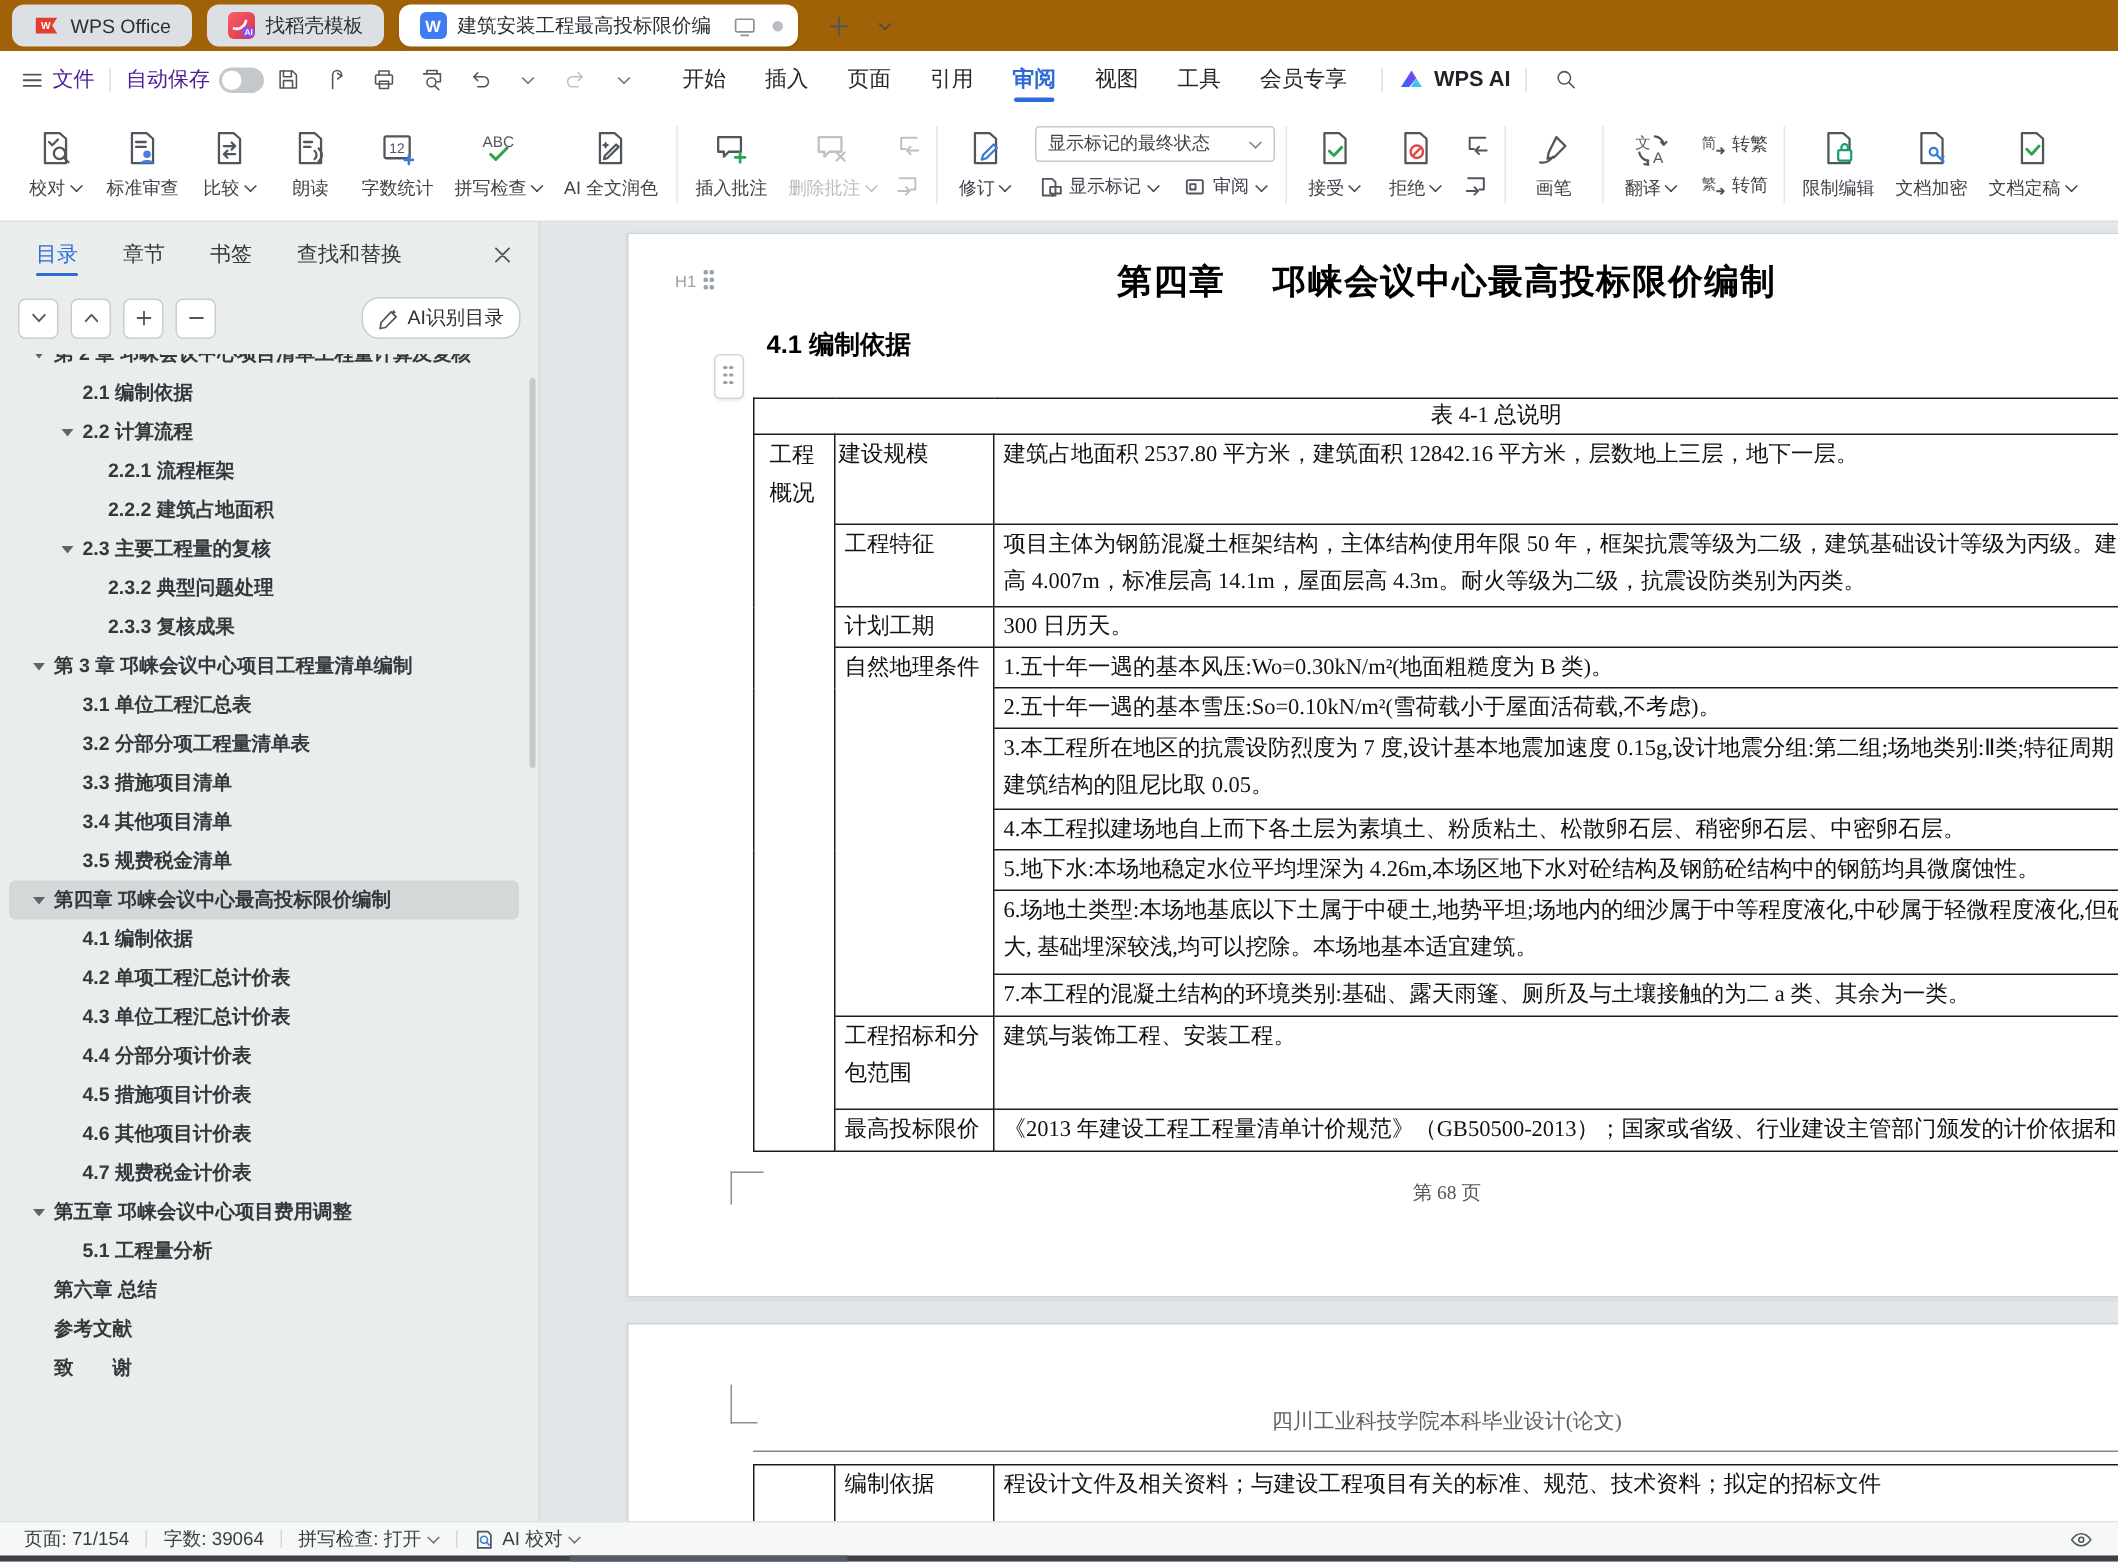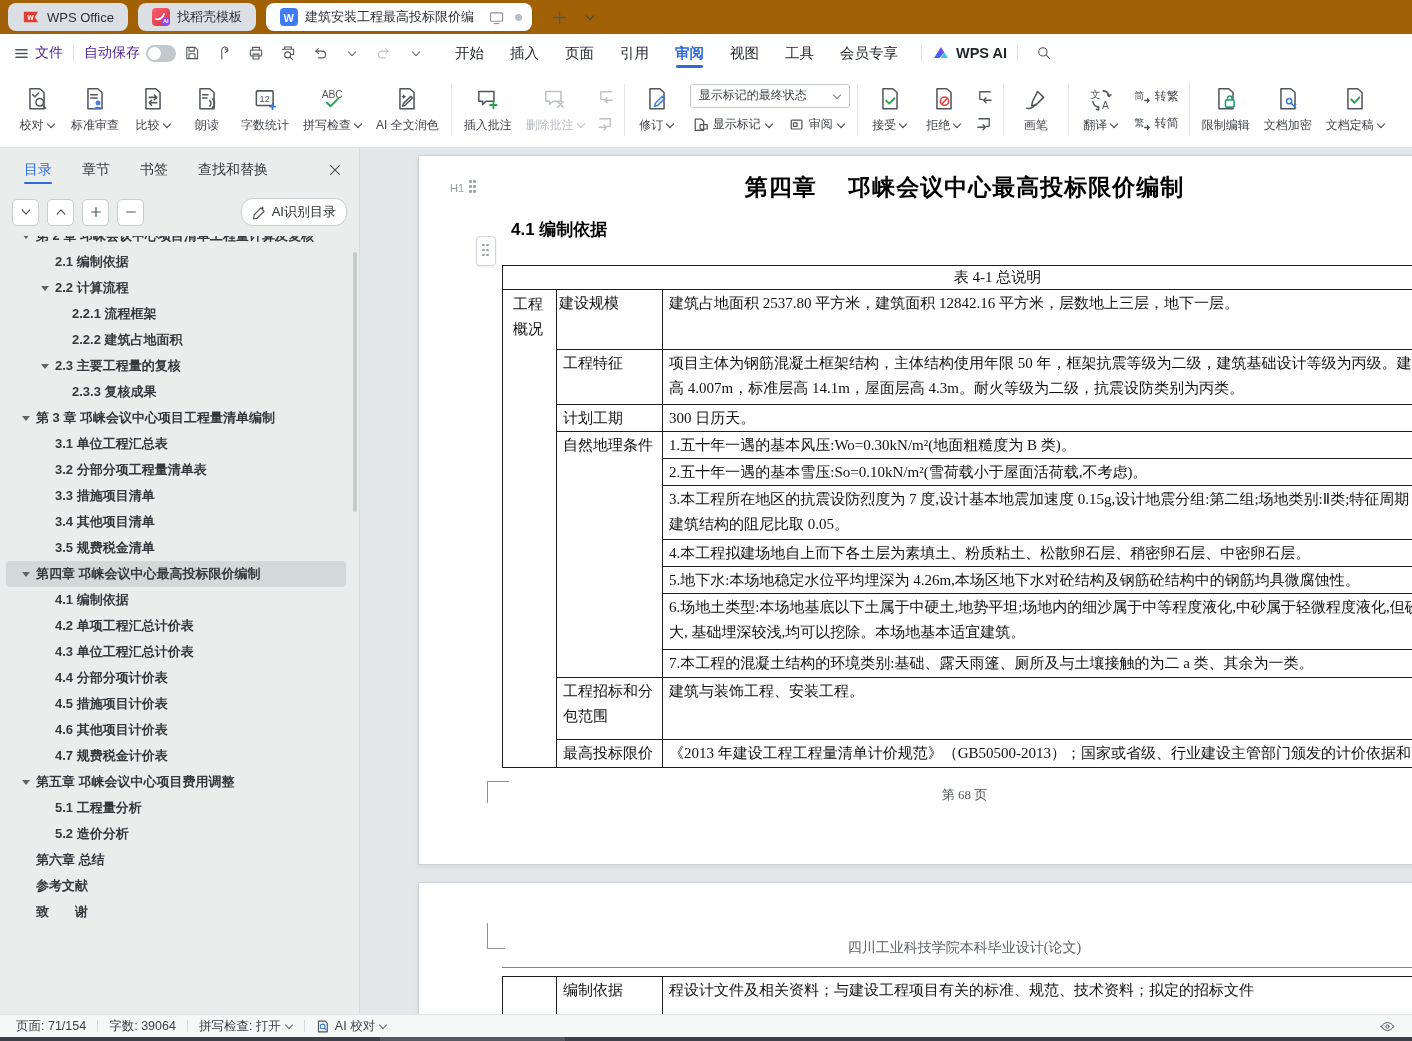--- a/index.html
+++ b/index.html
@@ -582,20 +582,24 @@
         <div class="toc-item lvl3 noarrow">
         <span class="tarrow"></span>
         <span class="tlabel">2.2.2 建筑占地面积</span>
       </div>
         <div class="toc-item lvl2">
         <span class="tarrow"></span>
         <span class="tlabel">2.3 主要工程量的复核</span>
       </div>
         <div class="toc-item lvl3 noarrow">
         <span class="tarrow"></span>
+        <span class="tlabel">2.3.2 典型问题处理</span>
+      </div>
+        <div class="toc-item lvl3 noarrow">
+        <span class="tarrow"></span>
         <span class="tlabel">2.3.3 复核成果</span>
       </div>
         <div class="toc-item lvl1">
         <span class="tarrow"></span>
         <span class="tlabel">第 3 章 邛崃会议中心项目工程量清单编制</span>
       </div>
         <div class="toc-item lvl2 noarrow">
         <span class="tarrow"></span>
         <span class="tlabel">3.1 单位工程汇总表</span>
       </div>
@@ -647,24 +651,20 @@
         <span class="tarrow"></span>
         <span class="tlabel">4.7 规费税金计价表</span>
       </div>
         <div class="toc-item lvl1">
         <span class="tarrow"></span>
         <span class="tlabel">第五章 邛崃会议中心项目费用调整</span>
       </div>
         <div class="toc-item lvl2 noarrow">
         <span class="tarrow"></span>
         <span class="tlabel">5.1 工程量分析</span>
-      </div>
-        <div class="toc-item lvl2 noarrow">
-        <span class="tarrow"></span>
-        <span class="tlabel">5.2 造价分析</span>
       </div>
         <div class="toc-item lvl1 noarrow">
         <span class="tarrow"></span>
         <span class="tlabel">第六章 总结</span>
       </div>
         <div class="toc-item lvl1 noarrow">
         <span class="tarrow"></span>
         <span class="tlabel">参考文献</span>
       </div>
         <div class="toc-item lvl1 noarrow">

